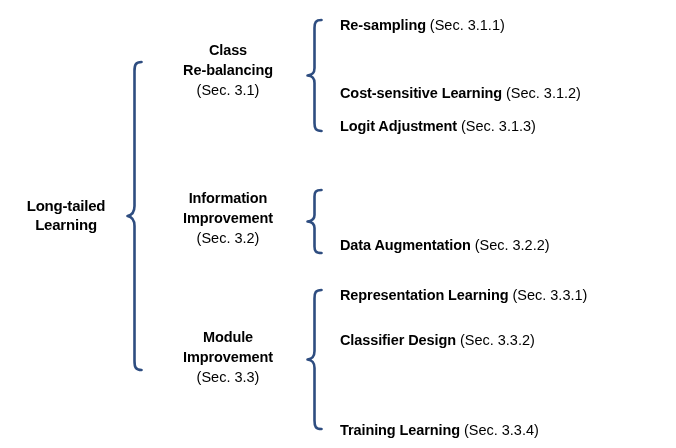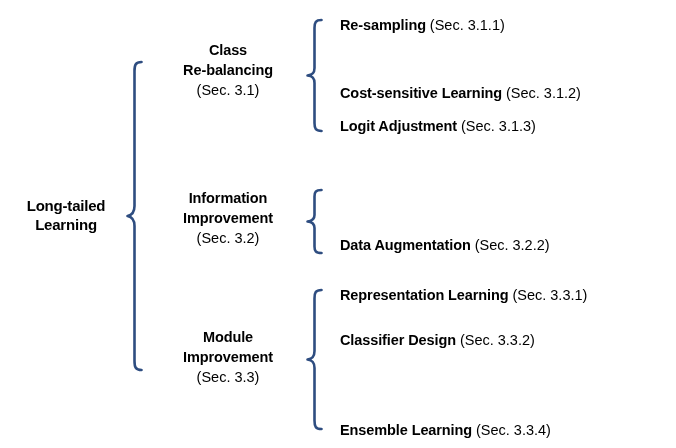--- a/index.html
+++ b/index.html
@@ -149,17 +149,17 @@
 
   <div class="leaf" style="top:286px;">
     <span class="leaf-name">Representation Learning </span>
     <span class="leaf-sec">(Sec. 3.3.1)</span>
   </div>
   <div class="leaf" style="top:331px;">
     <span class="leaf-name">Classifier Design </span>
     <span class="leaf-sec">(Sec. 3.3.2)</span>
   </div>
   <div class="leaf" style="top:421px;">
-    <span class="leaf-name">Ensemble Learning </span>
+    <span class="leaf-name">Training Learning </span>
     <span class="leaf-sec">(Sec. 3.3.4)</span>
   </div>
 
 </div>
 
 </body></html>

